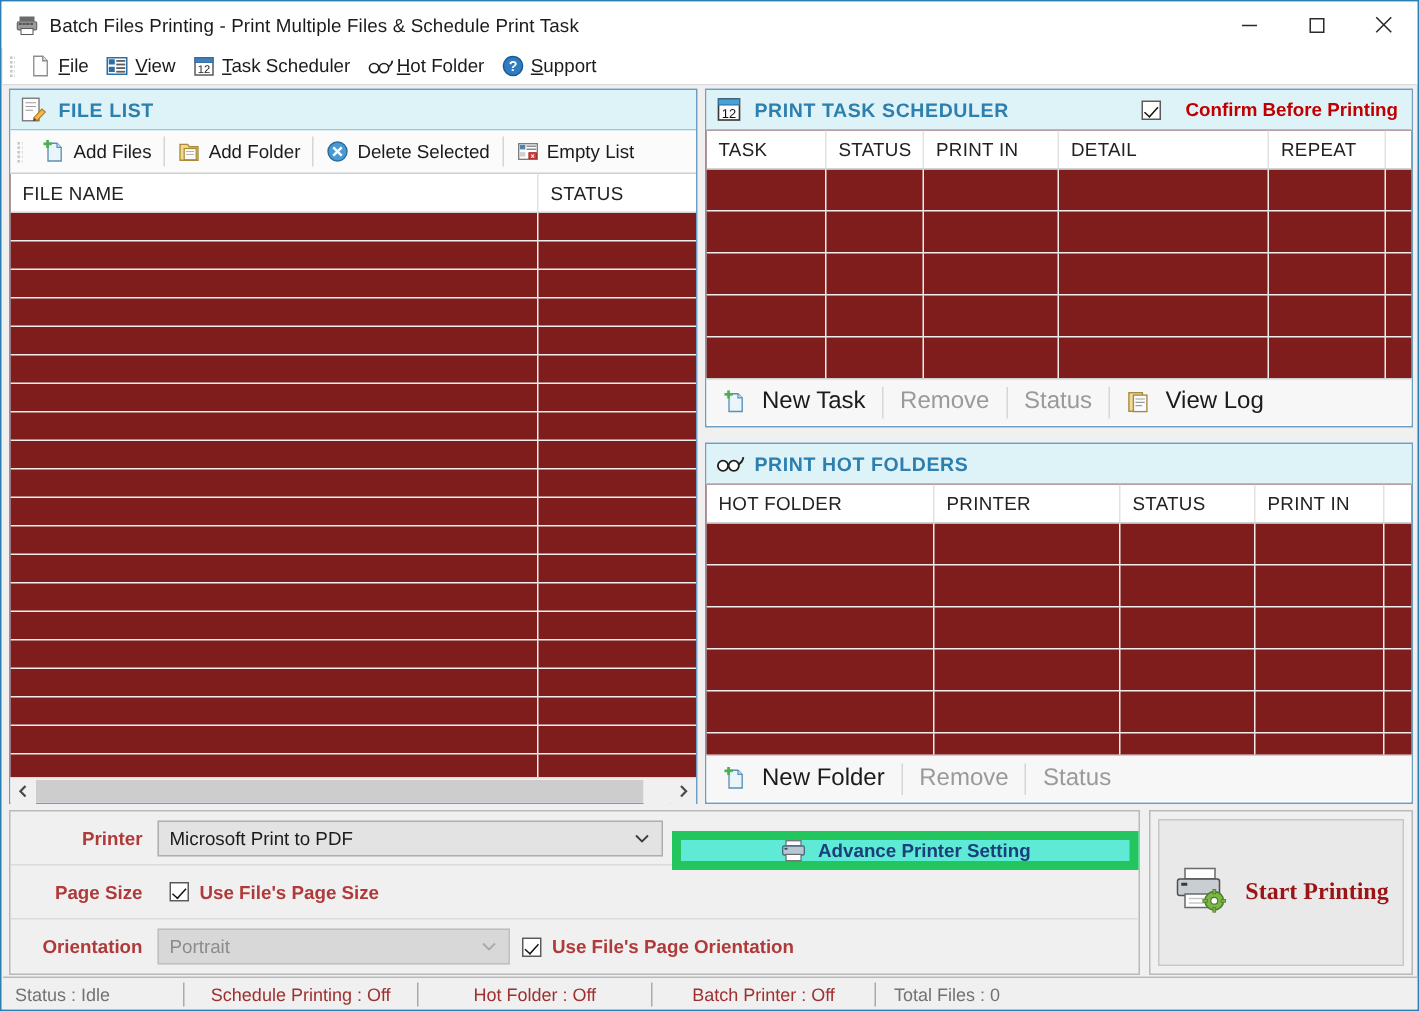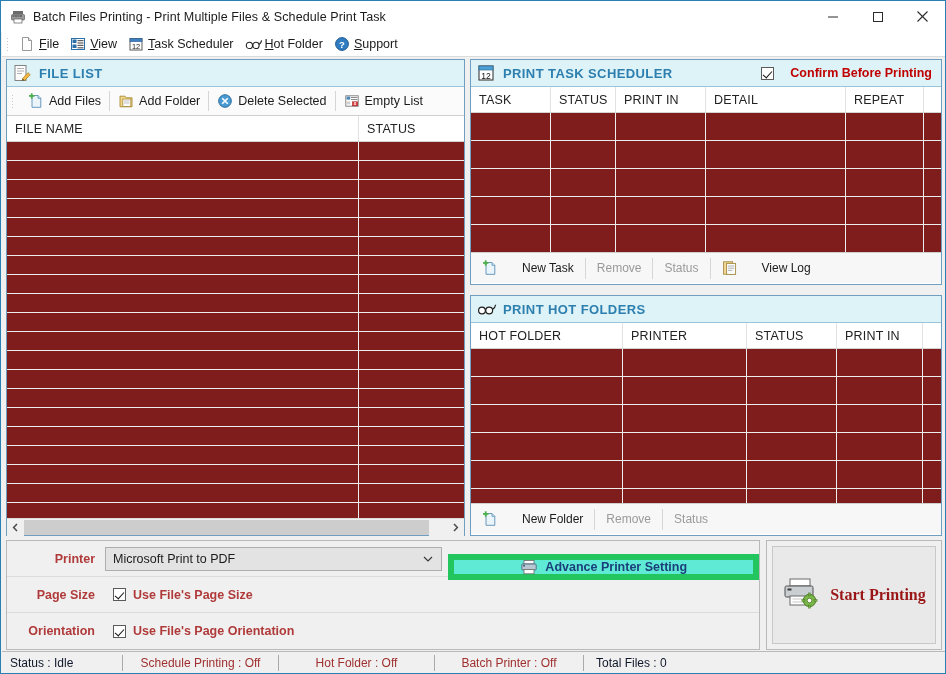--- a/index.html
+++ b/index.html
@@ -145,23 +145,23 @@
     width: 4px; height: 8px;
     border: solid #111; border-width: 0 1.6px 1.6px 0;
     transform: rotate(42deg);
   }
   .sched-foot, .hf-foot {
     height: 31px; background: #f7f7f7;
     display: flex; align-items: center;
     border-top: 1px solid #cfcfcf;
   }
   .foot-btn {
-    display: flex; align-items: center; gap: 24px;
+    display: flex; align-items: center; gap: 10px;
     height: 29px; padding: 0 11px;
-    font-size: 12px; color: #1b1b1b; white-space: nowrap;
+    font-size: 16px; color: #1b1b1b; white-space: nowrap;
   }
   .foot-btn.disabled { color: #9a9a9a; }
   .foot-sep { width: 1px; height: 21px; background: #d6d6d6; }
 
   
   #hotfolders { left: 469px; top: 294px; width: 472px; height: 241px; }
 
   
   #settings {
     position: absolute; left: 5px; top: 539px;
@@ -217,21 +217,21 @@
     background: #f0f0f0;
     border-top: 1px solid #b9b9b9;
     display: flex; align-items: center;
   }
   .sb-cell {
     font-size: 12px; color: #a03030;
     display: flex; align-items: center; justify-content: center;
     height: 100%; white-space: nowrap;
   }
   .sb-sep { width: 1px; height: 16px; background: #aaa; }
-  .sb-blue { color: #0f172a; }
+  .sb-blue { color: #737373; }
 </style>
 </head>
 <body>
 
 <div id="app">
 
   <div class="titlebar">
     <div class="title-icon">
       <svg width="16" height="16" viewBox="0 0 16 16">
         <rect x="3" y="2" width="10" height="3" fill="#6b6b6b"></rect>
@@ -724,20 +724,26 @@
     <div class="set-row">
       <div class="set-label">Page Size</div>
       <div class="set-check">
         <span class="cbox checked"></span>
         <span class="lbl">Use File's Page Size</span>
       </div>
     </div>
 
     <div class="set-row">
       <div class="set-label">Orientation</div>
+      <div class="combo disabled" style="width:235px;">
+        <span>Portrait</span>
+        <svg class="caret-svg" width="14" height="10" viewBox="0 0 14 10">
+          <path d="M3 3 L7 7 L11 3" fill="none" stroke="#a9a9a9" stroke-width="1.2"></path>
+        </svg>
+      </div>
       <div class="set-check">
         <span class="cbox checked"></span>
         <span class="lbl">Use File's Page Orientation</span>
       </div>
     </div>
   </div>
 
   <div id="startbtn">
     <div class="inner">
       <span>

